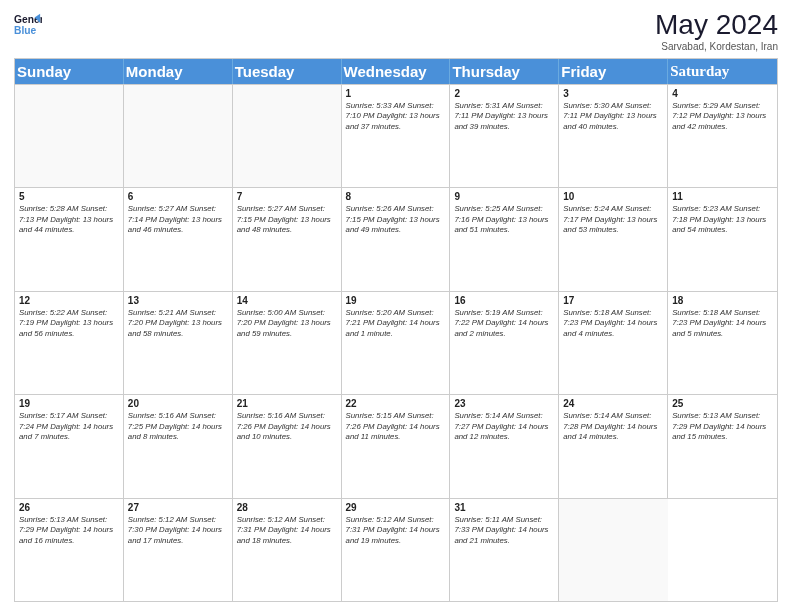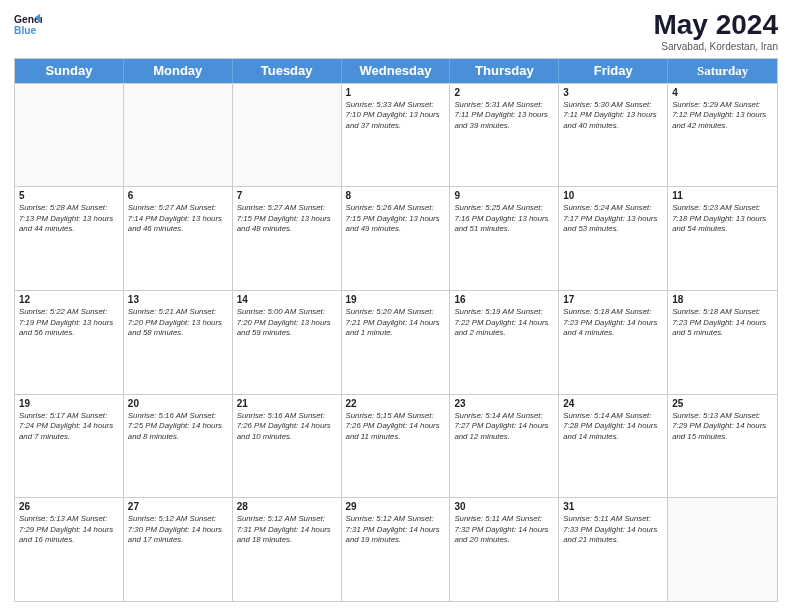--- a/index.html
+++ b/index.html
@@ -30,44 +30,43 @@
     }
     .logo-icon {
       width: 28px;
       height: 28px;
     }
     .title-block {
       text-align: right;
     }
     .month-title {
       font-size: 28px;
-      font-weight: bold;
+      font-weight: normal;
       color: #1a1a2e;
       line-height: 1.1;
     }
     .subtitle {
       font-size: 10px;
       color: #555;
     }
     .calendar {
       flex: 1;
       display: flex;
       flex-direction: column;
       border: 1px solid #ccc;
     }
     .cal-header-row {
       display: grid;
       grid-template-columns: repeat(7, 1fr);
       background: #4a90d9;
     }
     .cal-header-cell {
       color: #fff;
-      font-size: 13px;
+      font-size: 15px;
       font-weight: bold;
-      text-align: center;
       padding: 4px 2px;
       border-right: 1px solid #6aaae0;
     }
     .cal-header-cell:last-child { border-right: none; font-family: Liberation Serif, serif; }
     .cal-body {
       flex: 1;
       display: flex;
       flex-direction: column;
     }
     .cal-row {
@@ -309,26 +308,20 @@
 Sunset: 7:31 PM
 Daylight: 14 hours and 18 minutes.</div>
           </div>
           <div class="cal-cell">
             <div class="day-number">29</div>
             <div class="cell-text">Sunrise: 5:12 AM
 Sunset: 7:31 PM
 Daylight: 14 hours and 19 minutes.</div>
           </div>
           <div class="cal-cell">
-            <div class="day-number">30</div>
-            <div class="cell-text">Sunrise: 5:11 AM
-Sunset: 7:32 PM
-Daylight: 14 hours and 20 minutes.</div>
-          </div>
-          <div class="cal-cell">
             <div class="day-number">31</div>
             <div class="cell-text">Sunrise: 5:11 AM
 Sunset: 7:33 PM
 Daylight: 14 hours and 21 minutes.</div>
           </div>
           <div class="cal-cell empty"></div>
         </div>
       </div>
   </div>
 </div>

